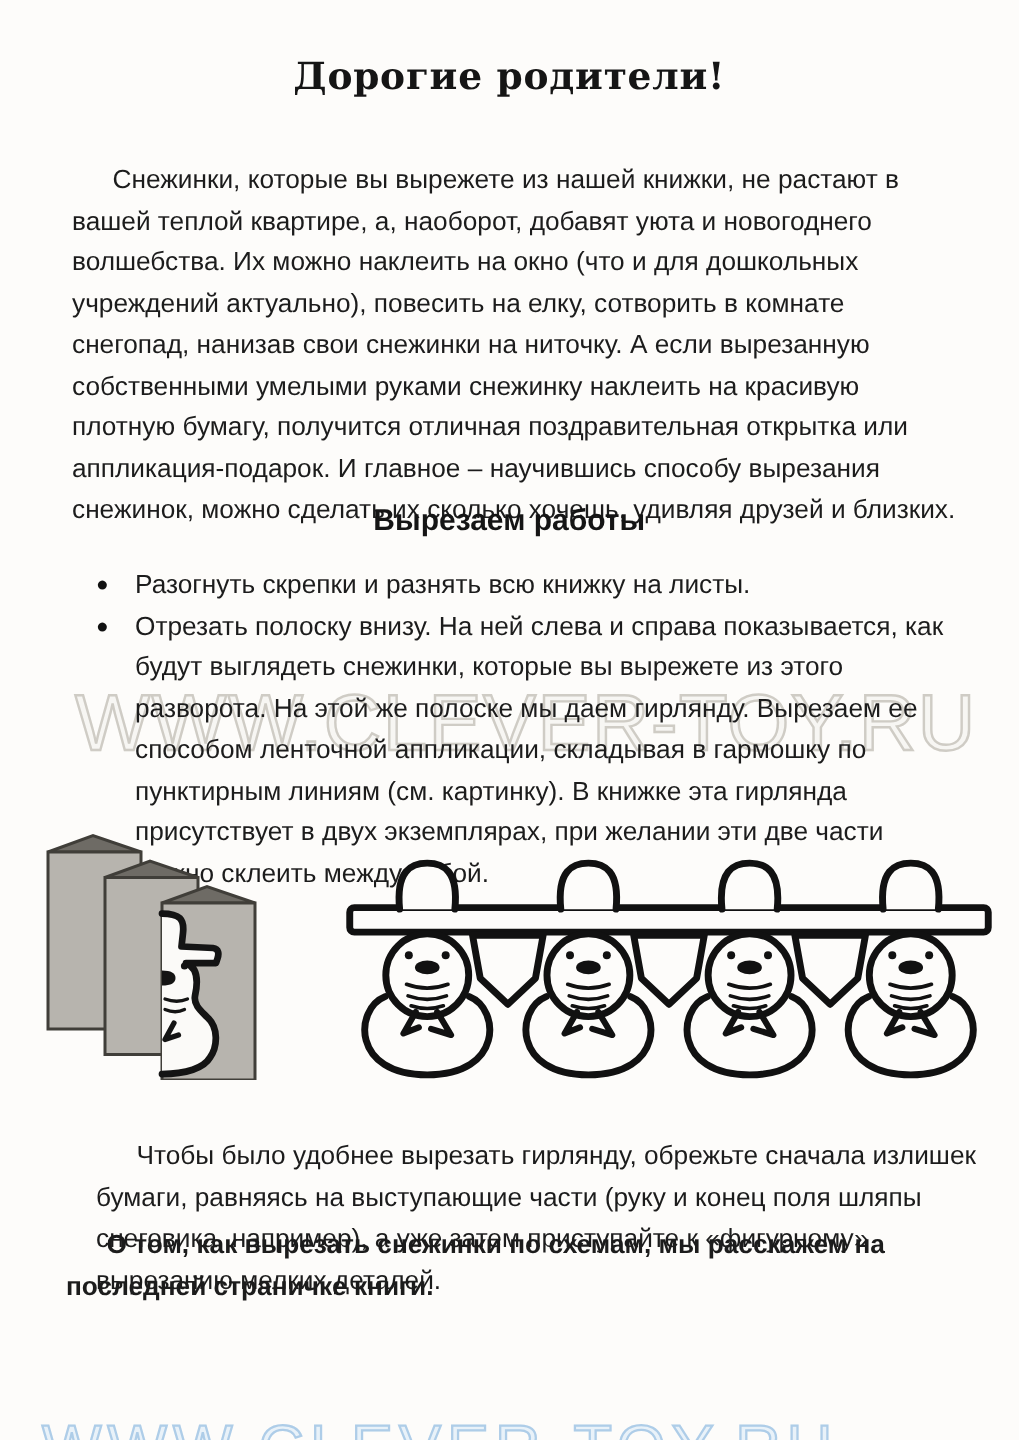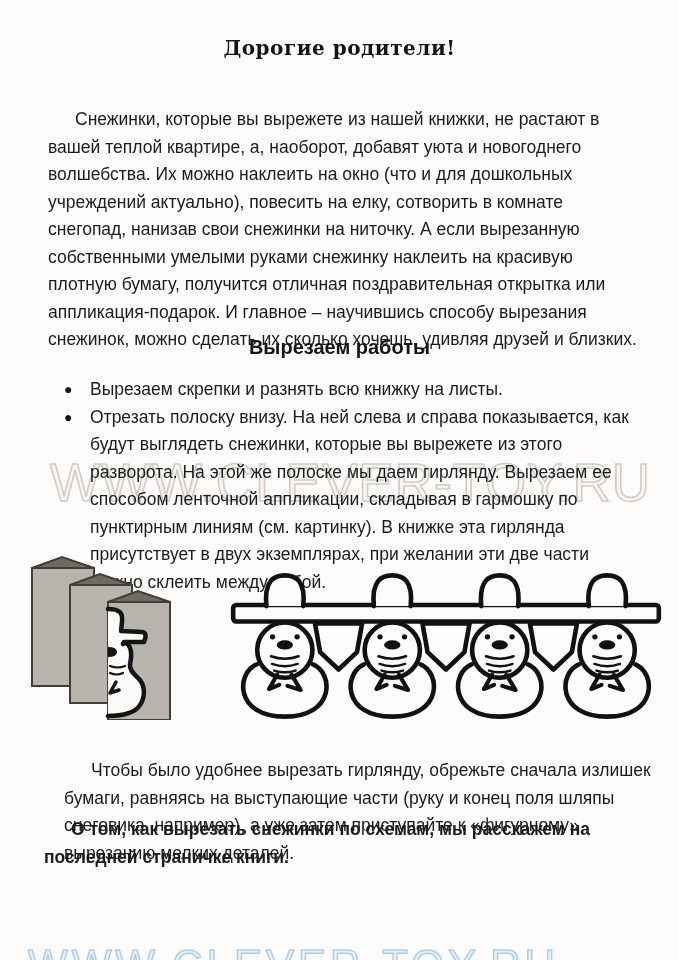--- a/index.html
+++ b/index.html
@@ -33,21 +33,21 @@
     font-size:42px;letter-spacing:4px;
     color:rgba(214,232,247,0.5);
     -webkit-text-stroke:1.5px #aecde8;
   }
   
   .page > h1, .page > h2, .page > p, .page > ul, .figures{position:absolute;z-index:2;margin:0;}
   h1.title{
     top:36px;left:0;width:679px;
     text-align:center;
     font-family:"DejaVu Serif", serif;
-    font-weight:bold;font-size:20px;
+    font-weight:bold;font-size:25px;
     letter-spacing:0.5px;
     color:#151515;
   }
   p.body, ul.steps{
     font-size:17.5px;
     line-height:27.5px;
     color:#1c1c1c;
   }
   p.intro{top:106px;left:48px;width:594px;text-indent:27px;}
   h2.section{
@@ -80,21 +80,21 @@
 
   <h1 class="title">Дорогие родители!</h1>
 
   <p class="body intro">Снежинки, которые вы вырежете из нашей книжки, не растают в вашей теплой квартире, а, наоборот, добавят уюта и новогоднего волшебства. Их можно наклеить на окно (что и для дошкольных учреждений актуально), повесить на елку, сотворить в комнате снегопад, нанизав свои снежинки на ниточку. А если вырезанную собственными умелыми руками снежинку наклеить на красивую плотную бумагу, получится отличная поздравительная открытка или аппликация-подарок. И главное – научившись способу вырезания снежинок, можно сделать их сколько хочешь, удивляя друзей и близких.</p>
 
   <h2 class="section">Вырезаем работы</h2>
 
   <ul class="steps">
     <li>
       <span class="bullet">●</span>
-      <span>Вырезаем скрепки и разнять всю книжку на листы.</span>
+      <span>Разогнуть скрепки и разнять всю книжку на листы.</span>
     </li>
     <li>
       <span class="bullet">●</span>
       <span>Отрезать полоску внизу. На ней слева и справа показывается, как будут выглядеть снежинки, которые вы вырежете из этого разворота. На этой же полоске мы даем гирлянду. Вырезаем ее способом ленточной аппликации, складывая в гармошку по пунктирным линиям (см. картинку). В книжке эта гирлянда присутствует в двух экземплярах, при желании эти две части можно склеить между собой.</span>
     </li>
   </ul>
 
   <div class="figures">
 
     <svg class="fig-fold" width="190" height="168" viewBox="0 0 190 168">

